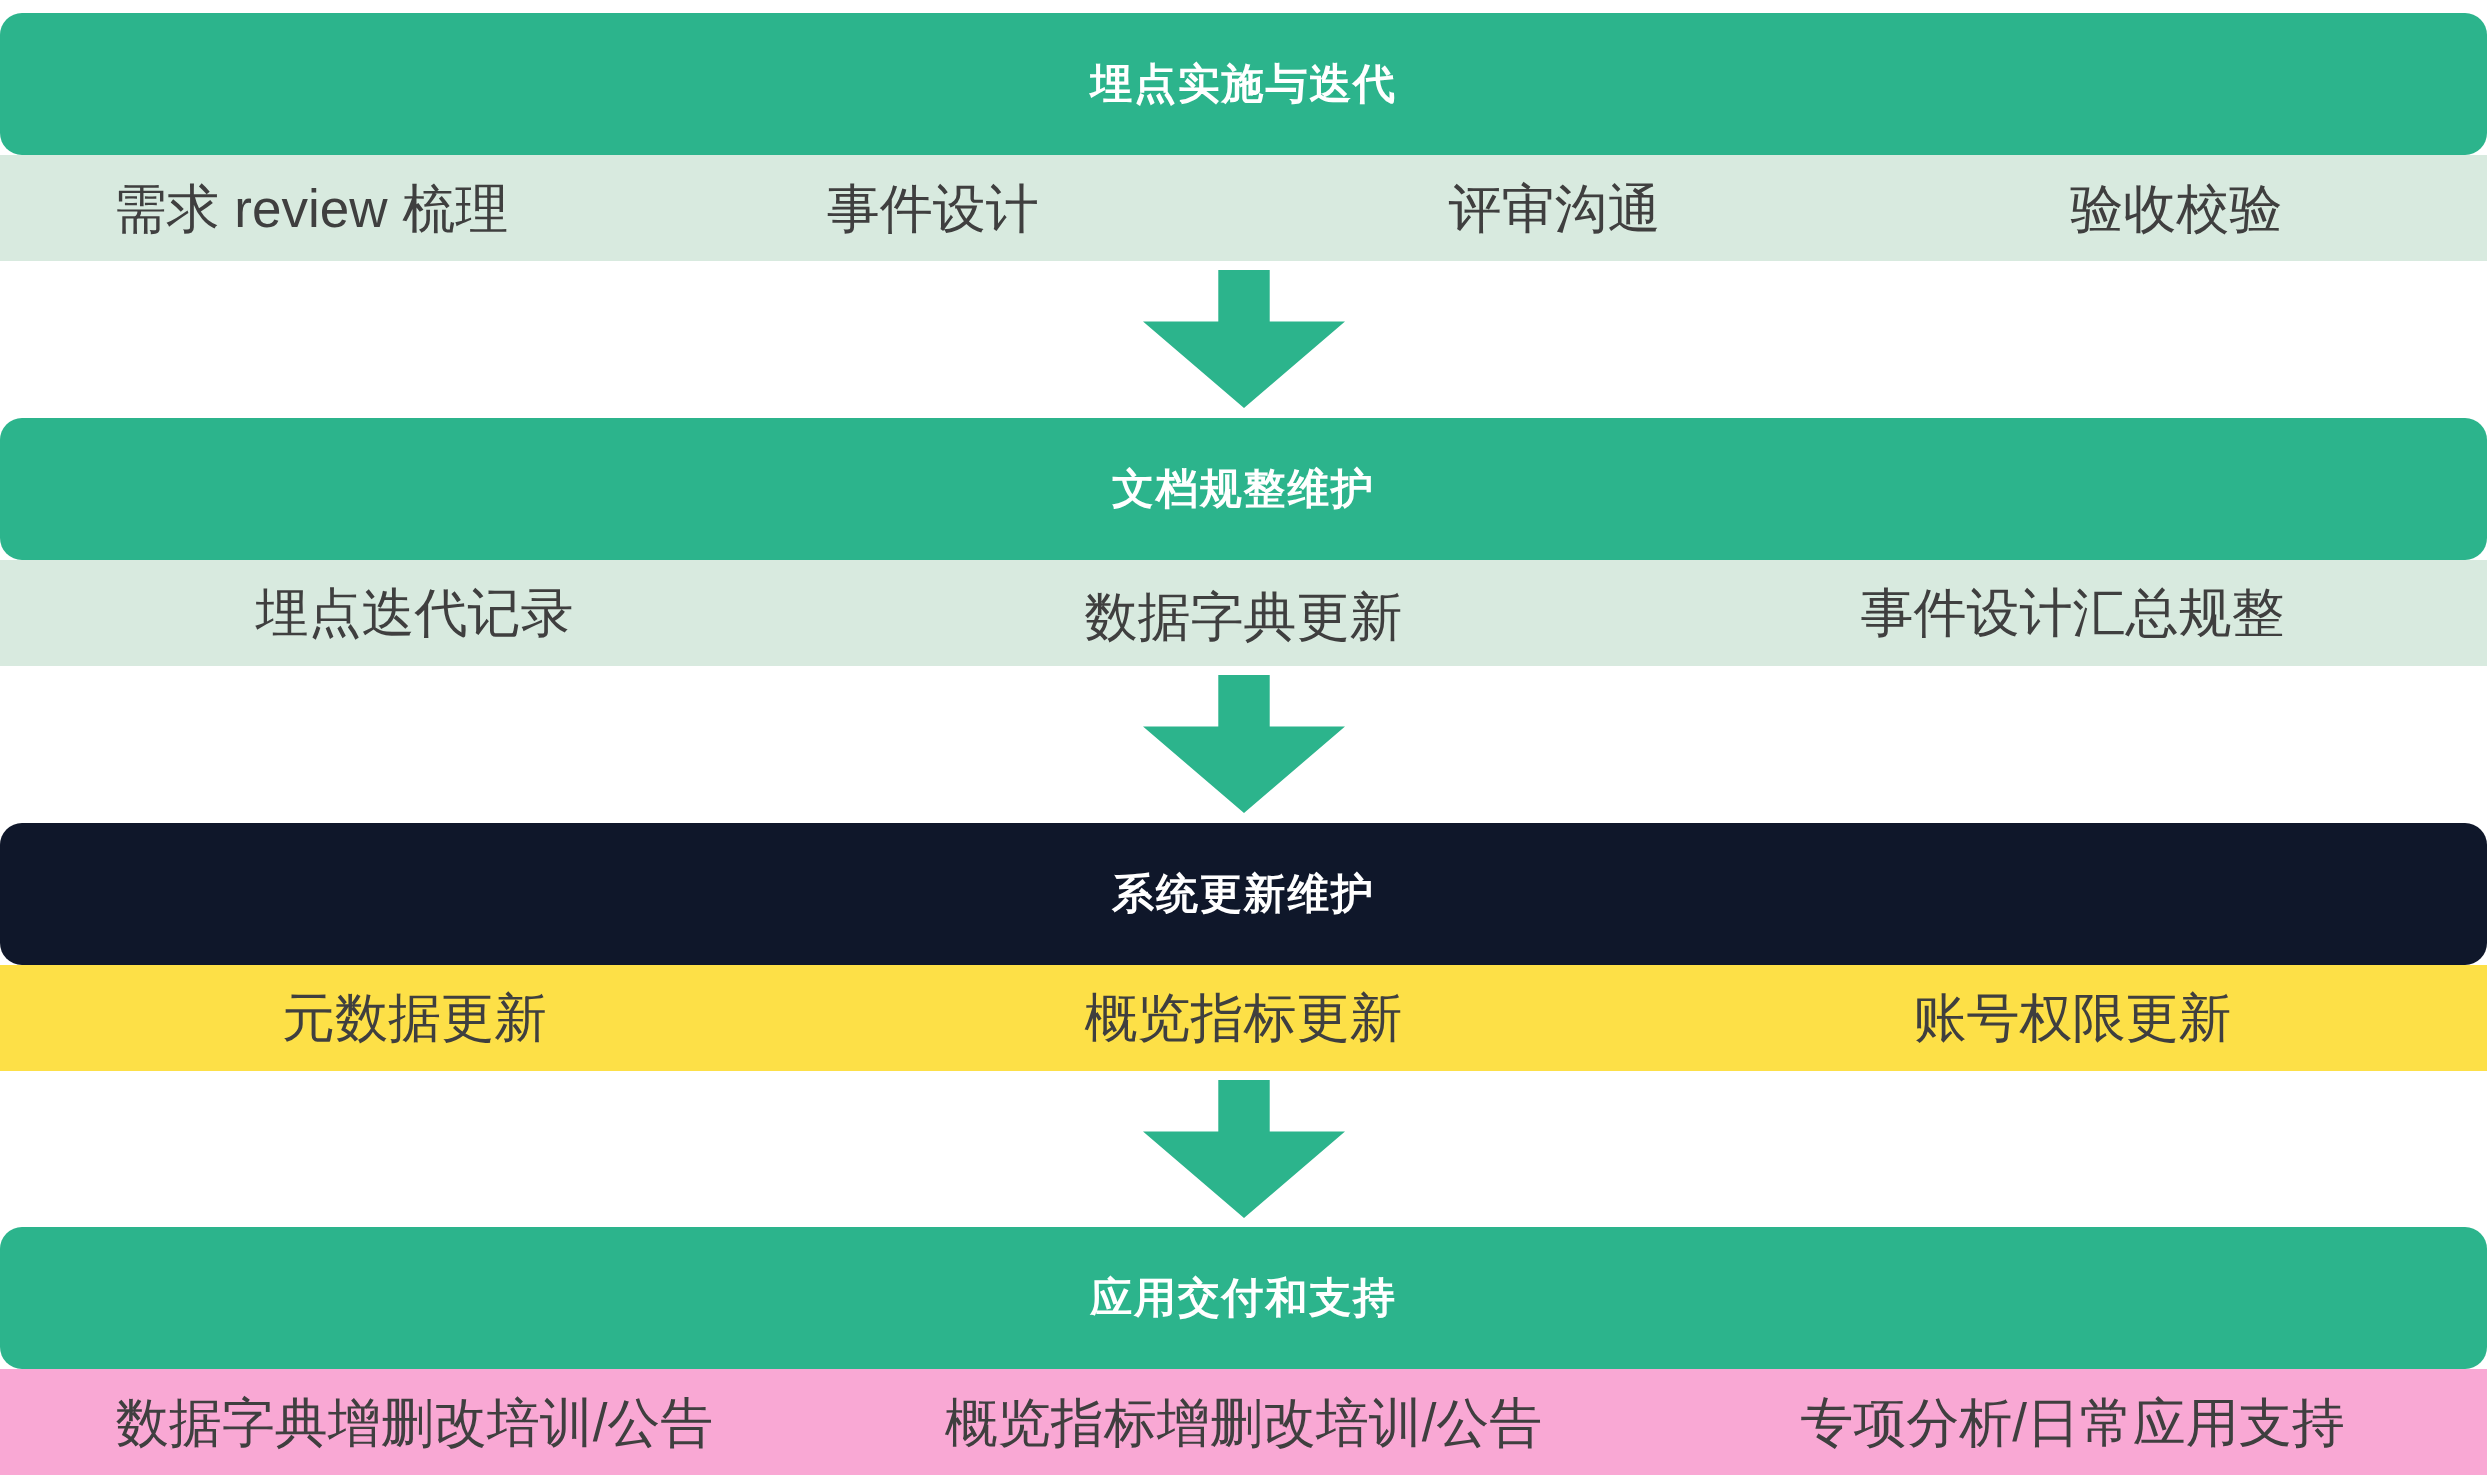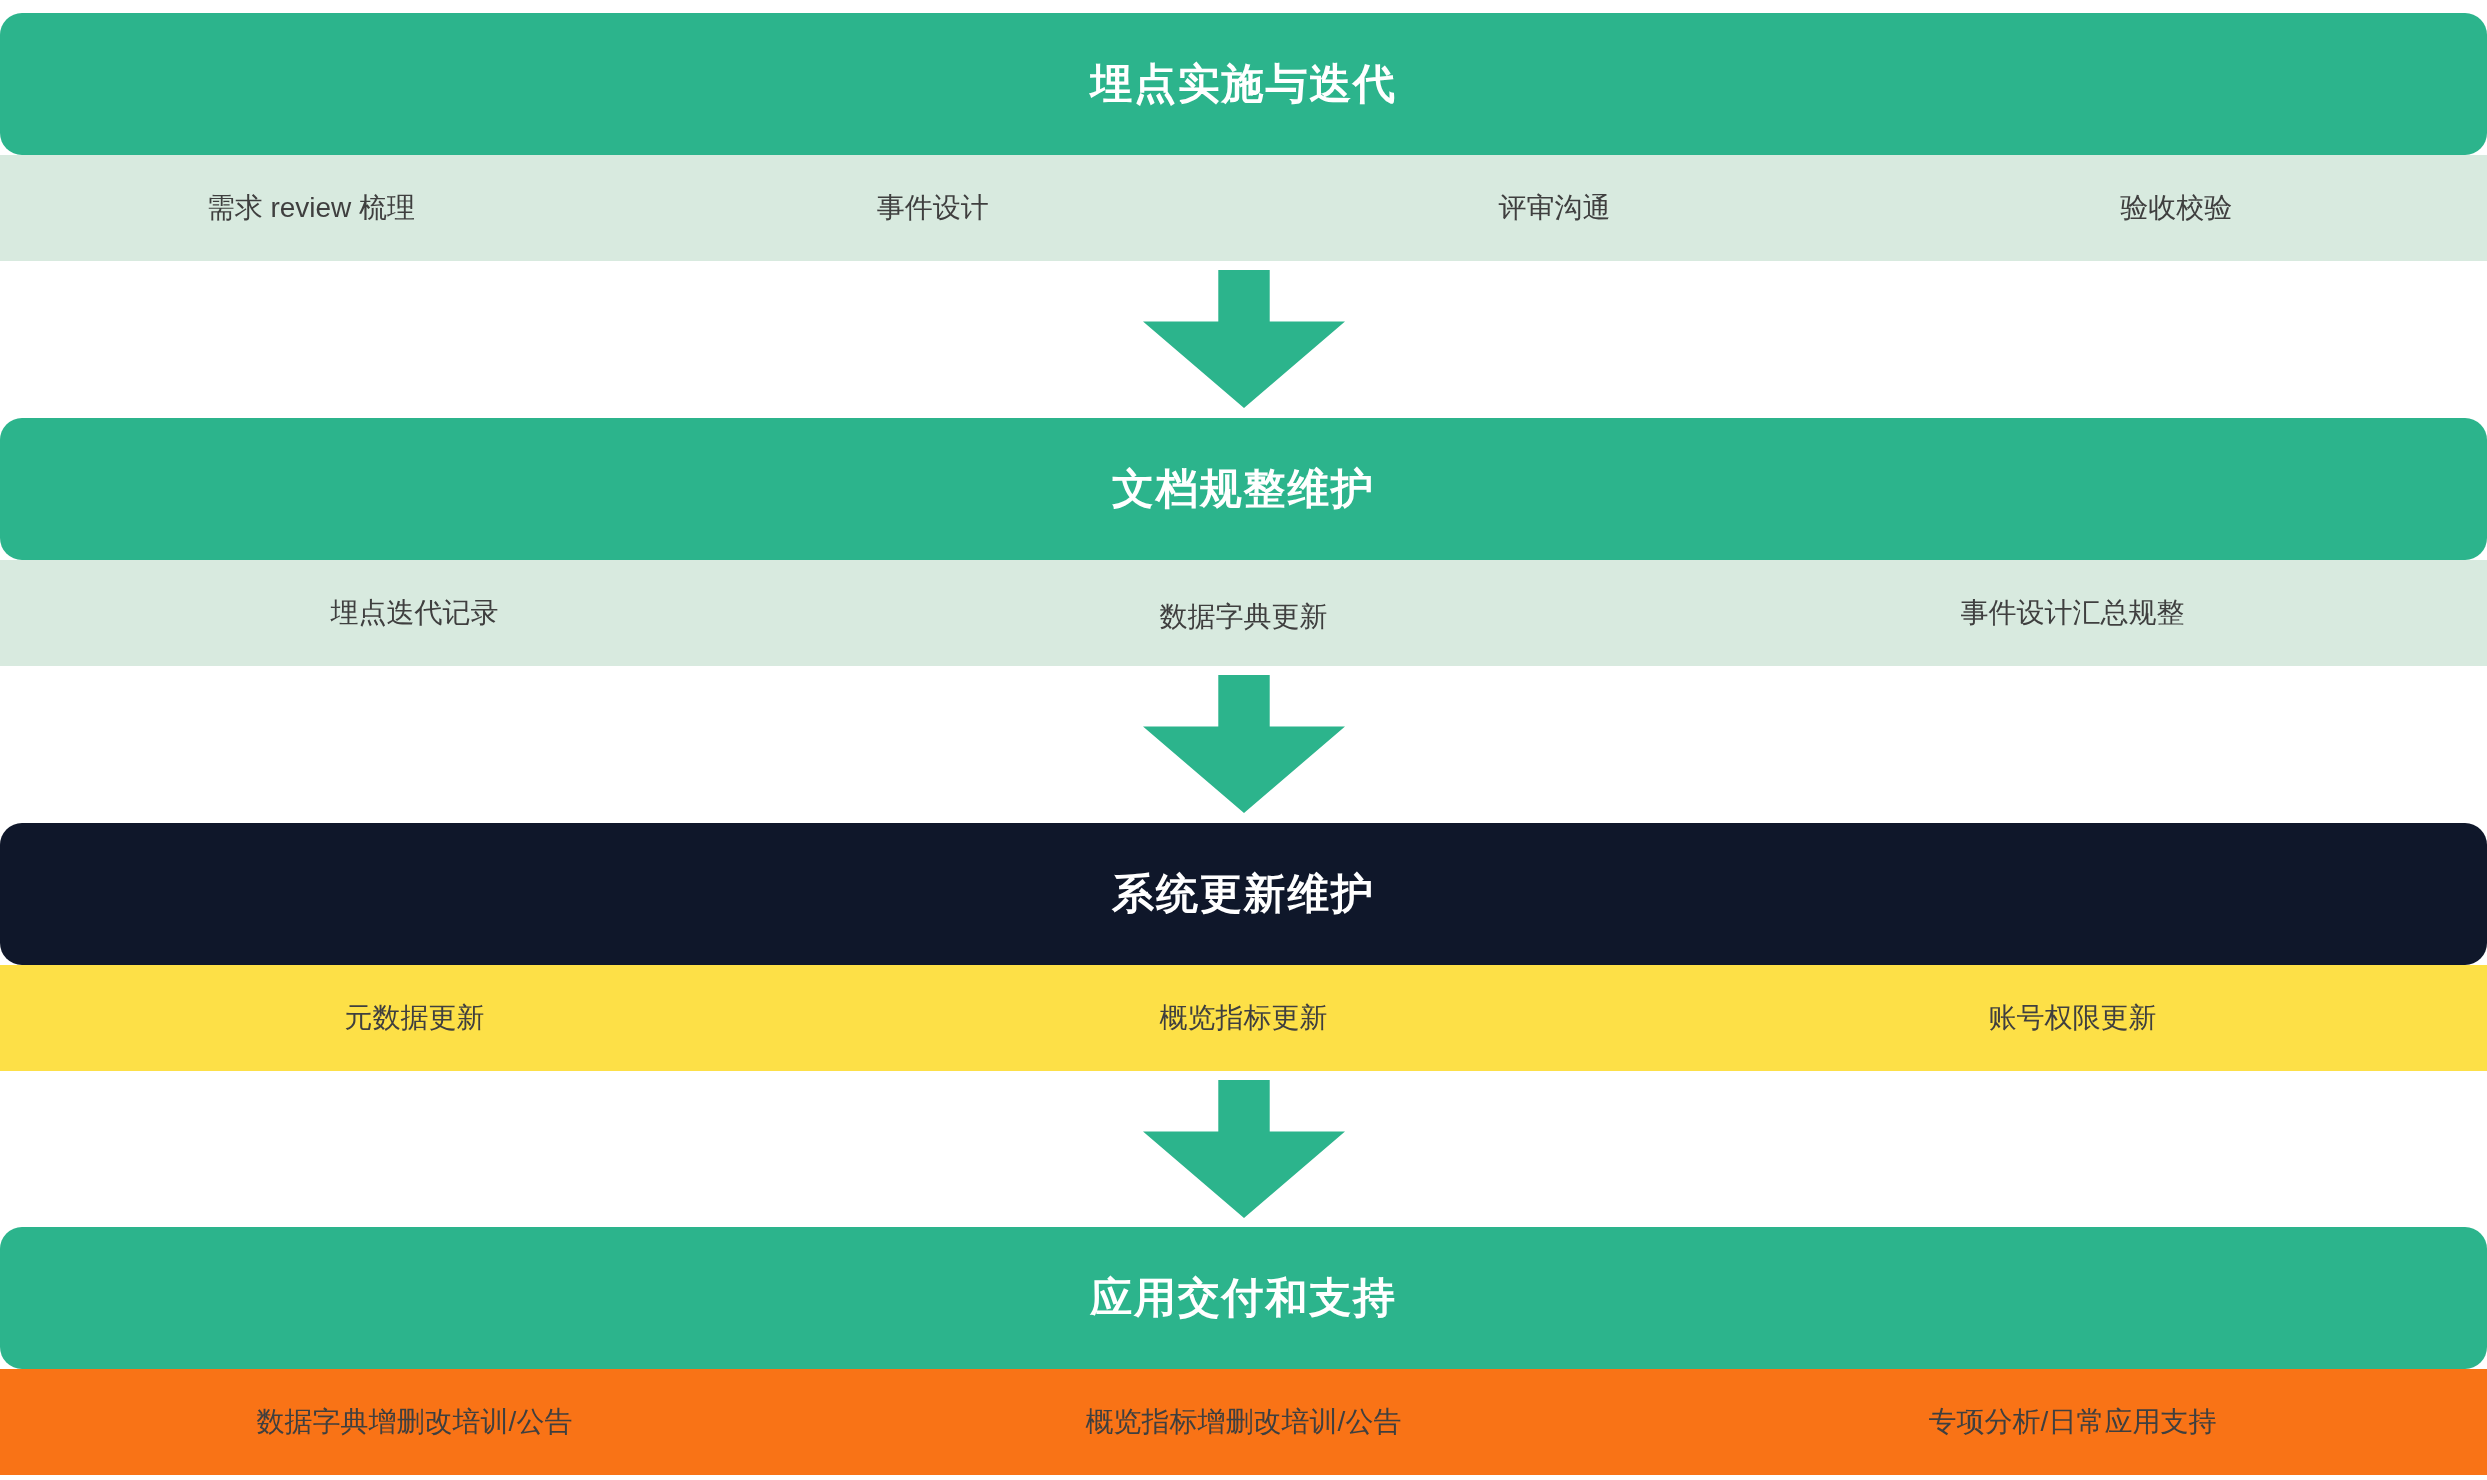--- a/index.html
+++ b/index.html
@@ -55,21 +55,21 @@
     align-items: center;
     box-sizing: border-box;
   }
 
   .section-item {
     flex: 1 1 0;
     display: flex;
     align-items: center;
     justify-content: center;
     color: #3f3f3f;
-    font-size: 28px;
+    font-size: 53px;
     line-height: 1;
     white-space: nowrap;
     box-sizing: border-box;
   }
 
   .arrow-gap {
     width: 100%;
     flex: 1 1 auto;
     display: flex;
     align-items: center;
@@ -149,21 +149,21 @@
       <svg viewBox="0 0 220 150" preserveAspectRatio="none" aria-hidden="true">
         <polygon points="82,0 138,0 138,56 220,56 110,150 0,56 82,56" fill="#2CB48C"></polygon>
       </svg>
     </span>
   </div>
 
   <div class="section">
     <div class="section-header" style="background: rgb(44, 180, 140);">
       <span class="section-header-title" style="color: rgb(255, 255, 255);">应用交付和支持</span>
     </div>
-    <div class="section-items" style="background: #f97316;">
+    <div class="section-items" style="background: #f9a8d4;">
       <div class="section-item" style="color: rgb(63, 63, 63);">数据字典增删改培训/公告</div>
       <div class="section-item" style="color: rgb(63, 63, 63);">概览指标增删改培训/公告</div>
       <div class="section-item" style="color: rgb(63, 63, 63);">专项分析/日常应用支持</div>
     </div>
   </div>
 
 </div>
 
 
 </body></html>

